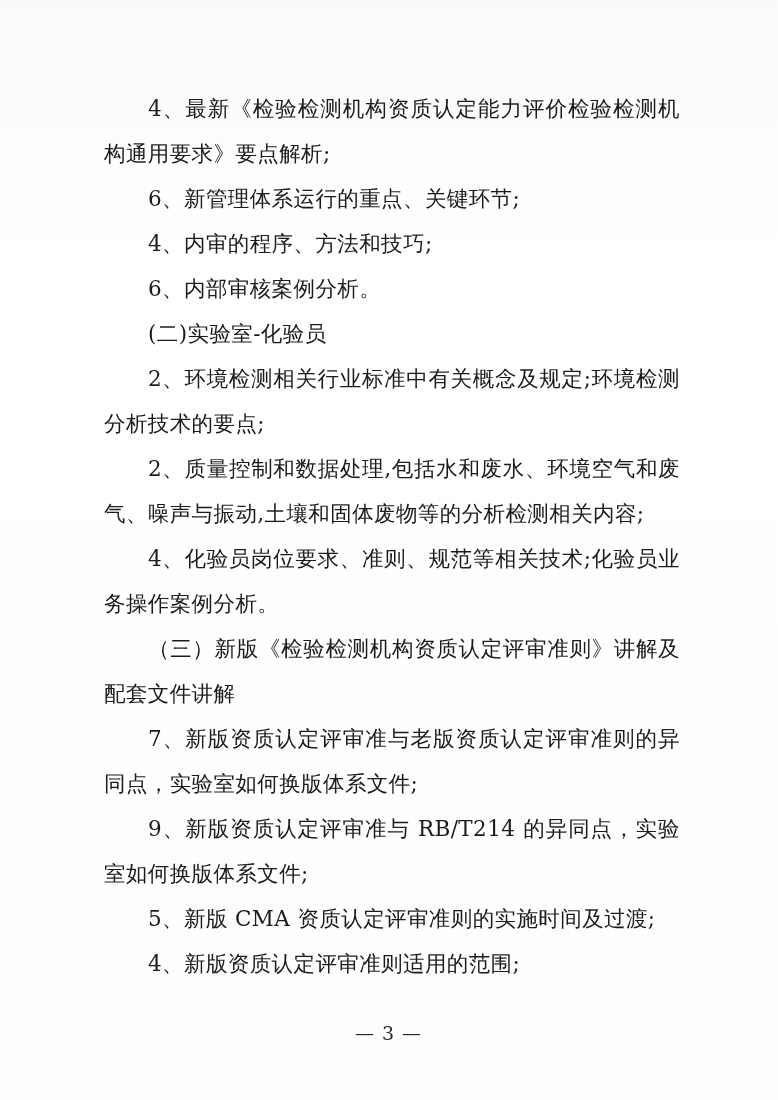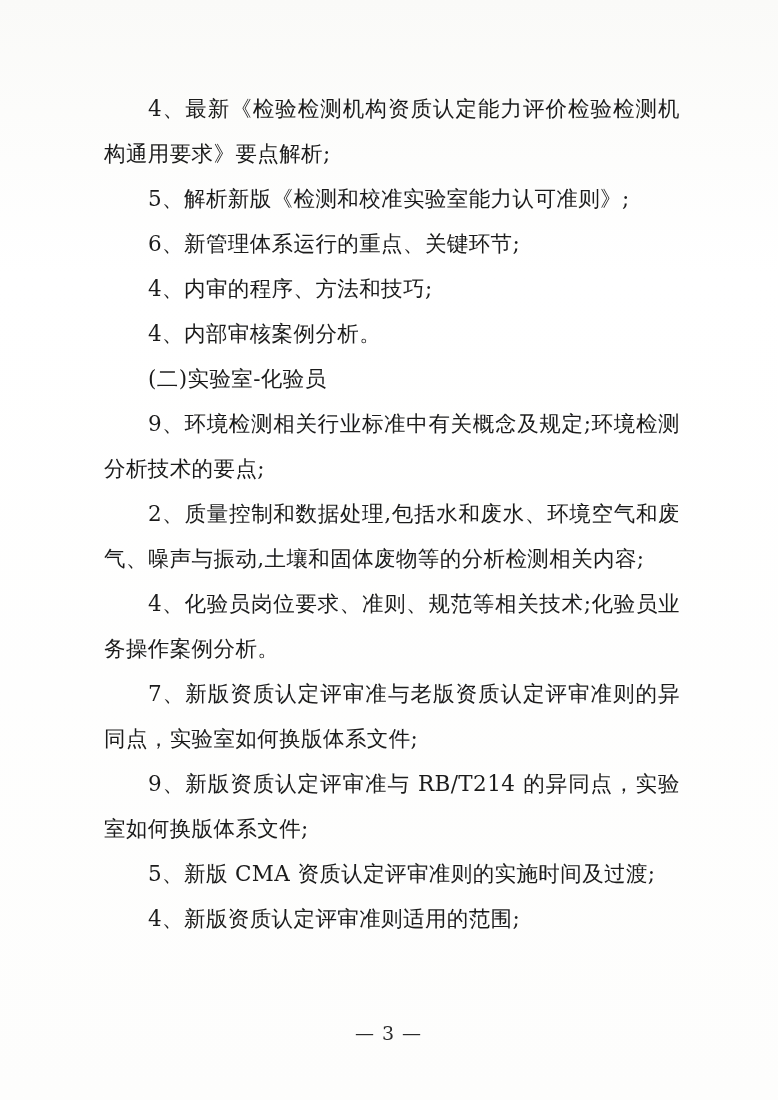--- a/index.html
+++ b/index.html
@@ -66,28 +66,28 @@
     padding: 0 6px;
   }
 </style>
 </head>
 <body>
 
 <div id="page">
 
   <div id="content">
     <p class="line indent para">4、最新《检验检测机构资质认定能力评价检验检测机构通用要求》要点解析;</p>
-    <p class="line indent para">5、解析新版《检测和校准实验室能力认可准则》;</p>
     <p class="line indent para">6、新管理体系运行的重点、关键环节;</p>
     <p class="line indent para">4、内审的程序、方法和技巧;</p>
-    <p class="line indent para">4、内部审核案例分析。</p>
+    <p class="line indent para">6、内部审核案例分析。</p>
     <p class="line indent para">(二)实验室-化验员</p>
-    <p class="line indent para">9、环境检测相关行业标准中有关概念及规定;环境检测分析技术的要点;</p>
+    <p class="line indent para">2、环境检测相关行业标准中有关概念及规定;环境检测分析技术的要点;</p>
     <p class="line indent para">2、质量控制和数据处理,包括水和废水、环境空气和废气、噪声与振动,土壤和固体废物等的分析检测相关内容;</p>
     <p class="line indent para">4、化验员岗位要求、准则、规范等相关技术;化验员业务操作案例分析。</p>
+    <p class="line indent para">（三）新版《检验检测机构资质认定评审准则》讲解及配套文件讲解</p>
     <p class="line indent para">7、新版资质认定评审准与老版资质认定评审准则的异同点，实验室如何换版体系文件;</p>
     <p class="line indent para">9、新版资质认定评审准与 RB/T214 的异同点，实验室如何换版体系文件;</p>
     <p class="line indent para">5、新版 CMA 资质认定评审准则的实施时间及过渡;</p>
     <p class="line indent para">4、新版资质认定评审准则适用的范围;</p>
   </div>
 
   <div id="footer">
     <span class="pgdash">—</span><span>3</span><span class="pgdash">—</span>
   </div>
 

